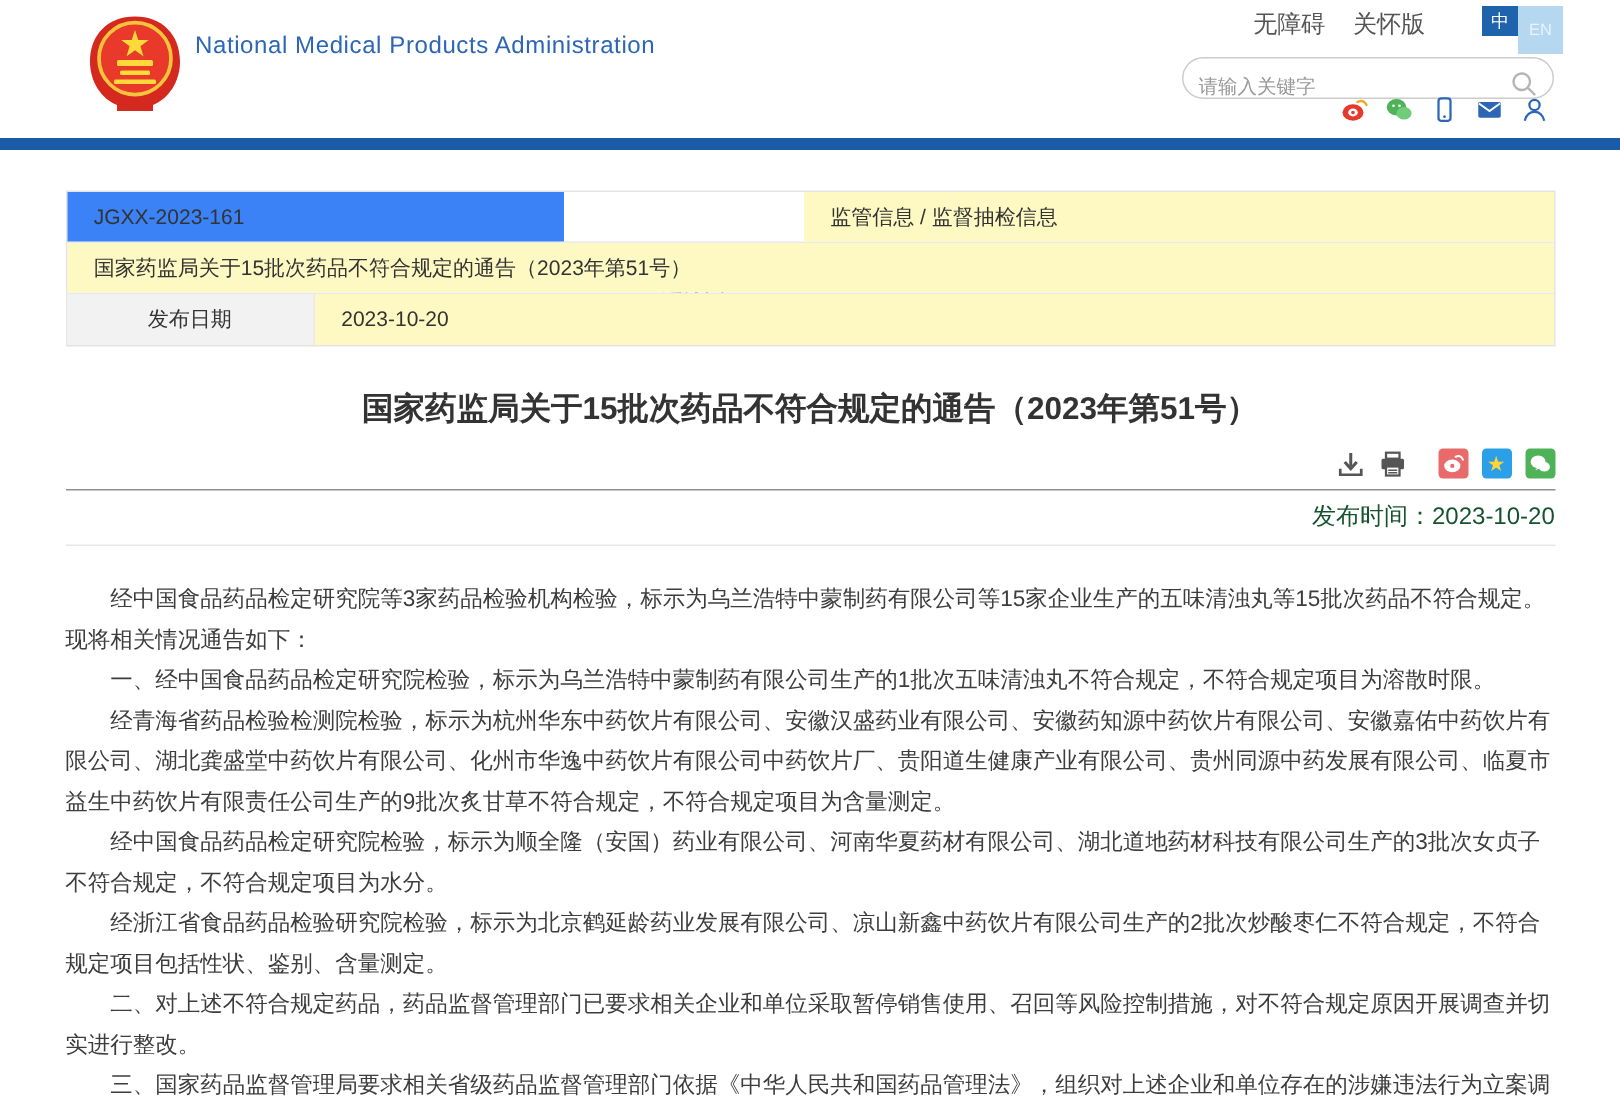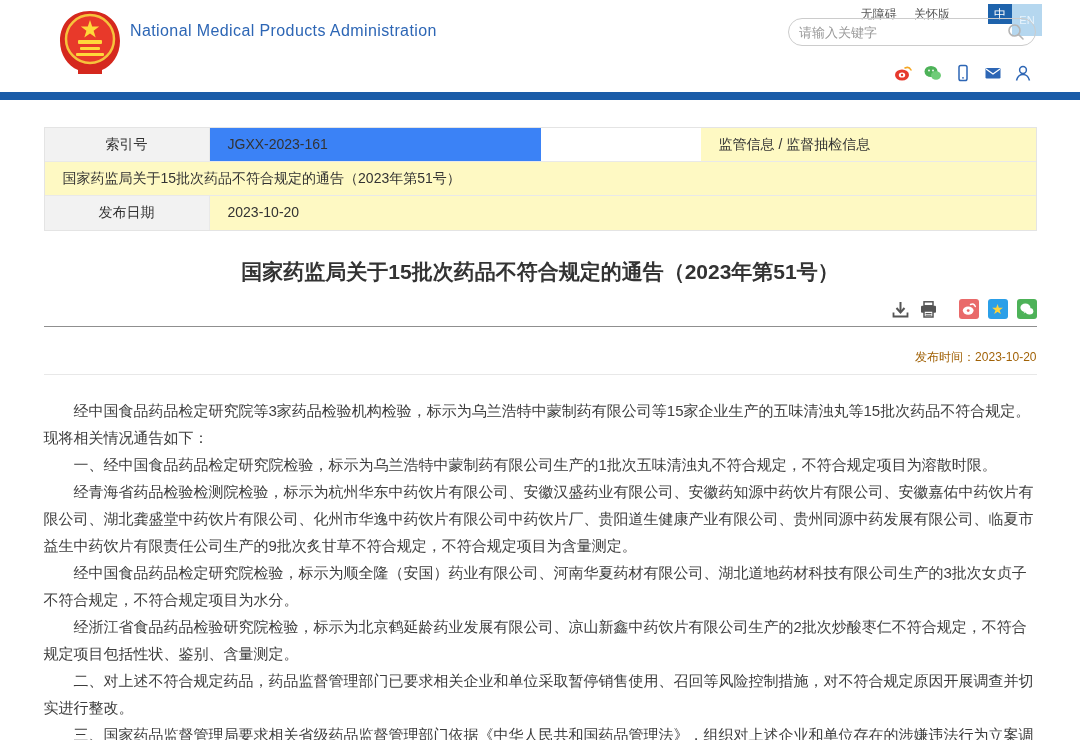--- a/index.html
+++ b/index.html
@@ -6,30 +6,30 @@
   html,body { width:1080px; height:740px; background:#fff; overflow:hidden;
     font-family:"Liberation Sans","DejaVu Sans",sans-serif; }
 
   
   .header { position:relative; width:1080px; height:92px; background:#fff; }
   .logo { position:absolute; left:58px; top:10px; width:64px; height:66px; }
   .brand { position:absolute; left:130px; top:16px; }
   .brand-title { font-size:30px; font-weight:bold; color:#2353a4; letter-spacing:5px; }
   .brand-sub { font-size:16px; color:#2d66b5; margin-top:6px; letter-spacing:0.4px; }
 
-  .top-links { position:absolute; right:130px; top:6px; font-size:12px; color:#555; }
+  .top-links { position:absolute; right:130px; top:6px; font-size:16px; color:#555; }
   .top-links span { margin-left:14px; cursor:pointer; }
   .lang-toggle { position:absolute; right:38px; top:4px; display:flex; }
   .lang-zh { width:24px; height:20px; background:#1e63ac; color:#fff; font-size:12px;
     display:flex; align-items:center; justify-content:center; cursor:pointer; }
   .lang-en { width:30px; height:32px; background:#b5d7ef; color:#e8f4fd; font-size:11px;
     display:flex; align-items:center; justify-content:center; cursor:pointer; }
 
-  .search-box { position:absolute; right:44px; top:18px; width:248px; height:28px;
-    border:1px solid #ccc; border-radius:15px; display:flex; align-items:center; padding:0 10px; }
+  .search-box { position:absolute; right:44px; top:38px; width:248px; height:28px;
+    border:1px solid #ccc; border-radius:15px; display:flex; align-items:flex-end; padding:0 10px; }
   .search-box input { flex:1; border:none; outline:none; font-size:13px; color:#333;
     font-family:inherit; background:transparent; }
   .search-box input::placeholder { color:#999; }
   .search-glass { width:18px; height:18px; cursor:pointer; flex:0 0 auto; }
 
   .quick-icons { position:absolute; right:48px; top:64px; display:flex; gap:12px; align-items:center; }
   .quick-icons .qi { width:18px; height:18px; cursor:pointer; display:block; }
 
   .blue-bar { width:1080px; height:8px; background:#1a5ca8; }
 
@@ -48,21 +48,21 @@
   
   .art-title { margin-top:27px; text-align:center; font-size:21px; font-weight:bold; color:#333; }
   .tools-row { margin-top:13px; display:flex; justify-content:flex-end; align-items:center; gap:9px; }
   .tool-ic { width:19px; height:19px; cursor:pointer; }
   .share-ic { width:20px; height:20px; border-radius:3px; cursor:pointer; display:flex;
     align-items:center; justify-content:center; }
   .share-weibo { background:#e96a6a; margin-left:12px; }
   .share-qzone { background:#2b9fe8; color:#ffd33a; font-size:14px; }
   .share-wechat { background:#4db258; }
   .rule-dark { border:none; border-top:1px solid #8f8f8f; margin-top:7px; }
-  .pub-time { text-align:right; font-size:12px; color:#a16207; margin-top:22px; }
+  .pub-time { text-align:right; font-size:16px; color:#14532d; margin-top:7px; }
   .rule-light { border:none; border-top:1px solid #e8e8e8; margin-top:8px; }
 
   .body-text { margin-top:22px; font-size:15px; color:#3d3d3d; line-height:27px; }
   .body-text p { text-indent:2em; }
 </style>
 </head>
 <body>
 
 <div class="header">
   <svg class="logo" viewBox="0 0 64 66">
@@ -120,21 +120,20 @@
       <path d="M2.5 16.5 q1.5-6 6.5-6 q5 0 6.5 6" fill="none" stroke="#2d66b5" stroke-width="1.5"></path>
     </svg>
   </div>
 </div>
 
 <div class="blue-bar"></div>
 
 <div class="content">
   <div class="info-table">
     <div class="it-row">
-      <div class="it-label">索引号</div>
       <div class="it-val-fixed">JGXX-2023-161</div>
       <div class="it-label2">主题分类</div>
       <div class="it-val">监管信息 / 监督抽检信息</div>
     </div>
     <div class="it-row">
       <div class="it-val">国家药监局关于15批次药品不符合规定的通告（2023年第51号）</div>
     </div>
     <div class="it-row">
       <div class="it-label">发布日期</div>
       <div class="it-val">2023-10-20</div>

